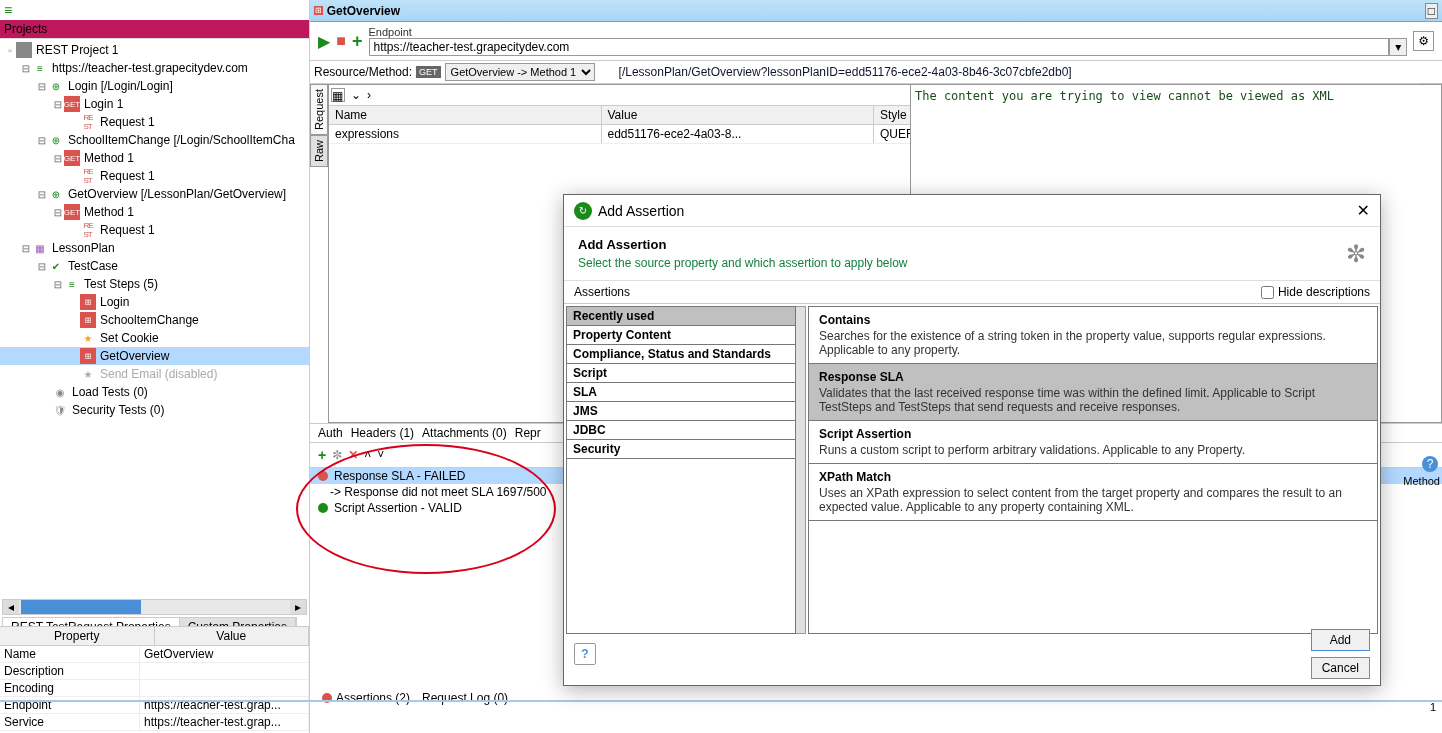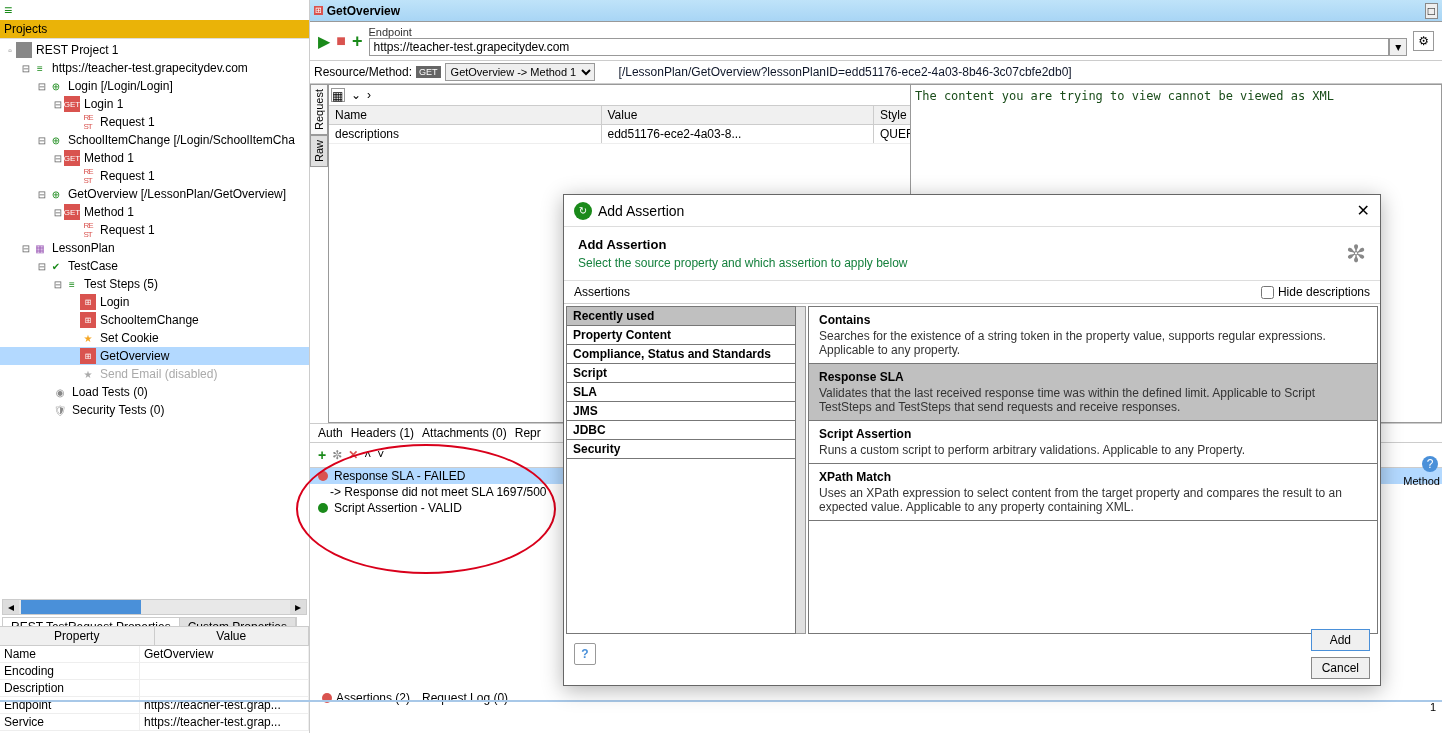--- a/index.html
+++ b/index.html
@@ -1,21 +1,21 @@
 <!DOCTYPE html>
 <html><head>
 <meta charset="utf-8">
 <style>
 *{box-sizing:border-box;margin:0;padding:0;font-family:"Segoe UI",Tahoma,sans-serif;font-size:12px;}
 body{background:#fff;width:1442px;height:733px;position:relative;overflow:hidden;}
 
 
 .left-panel{position:absolute;left:0;top:0;width:310px;height:733px;border-right:1px solid #ccc;}
 .menu-icon{padding:2px 4px;color:#1a8a1a;font-weight:bold;font-size:14px;}
-.projects-header{padding:2px 4px;background:#eab308;border-bottom:1px solid #ddd;}
+.projects-header{padding:2px 4px;background:#be185d;border-bottom:1px solid #ddd;}
 .tree{padding:2px 0;overflow:auto;height:555px;}
 .tree-row{display:flex;align-items:center;height:18px;padding-left:4px;white-space:nowrap;cursor:default;}
 .tree-row.selected{background:#b3d9ff;}
 .tree-toggle{width:12px;text-align:center;color:#666;font-size:10px;}
 .tree-icon{width:16px;height:16px;display:inline-flex;align-items:center;justify-content:center;margin-right:2px;font-size:10px;}
 .ic-folder{background:#888;}
 .ic-project{color:#1a8a1a;}
 .ic-green{color:#1a8a1a;}
 .ic-rest{background:#d9534f;color:#fff;font-size:8px;padding:0 1px;}
 .ic-re{color:#d9534f;font-size:8px;letter-spacing:-1px;}
@@ -250,25 +250,25 @@
   <div class="prop-table">
     <div class="prop-header">
       <div>Property</div>
       <div>Value</div>
     </div>
     <div class="prop-row">
         <div>Name</div>
         <div>GetOverview</div>
       </div>
     <div class="prop-row">
+        <div>Description</div>
+        <div></div>
+      </div>
+    <div class="prop-row">
         <div>Encoding</div>
-        <div></div>
-      </div>
-    <div class="prop-row">
-        <div>Description</div>
         <div></div>
       </div>
     <div class="prop-row">
         <div>Endpoint</div>
         <div>https://teacher-test.grap...</div>
       </div>
     <div class="prop-row">
         <div>Service</div>
         <div>https://teacher-test.grap...</div>
       </div>
@@ -315,21 +315,21 @@
         <span>›</span>
         <span class="help">?</span>
       </div>
       <div class="params-header">
         <div>Name</div>
         <div>Value</div>
         <div>Style</div>
         <div>Level</div>
       </div>
       <div class="params-row">
-        <div>descriptions</div>
+        <div>expressions</div>
         <div>edd51176-ece2-4a03-8...</div>
         <div>QUERY</div>
         <div>RESOURCE</div>
       </div>
     </div>
     <div class="response-tabs">
       <div class="vtab active">XML</div>
       <div class="vtab">JSON</div>
       <div class="vtab">HTML</div>
     </div>

